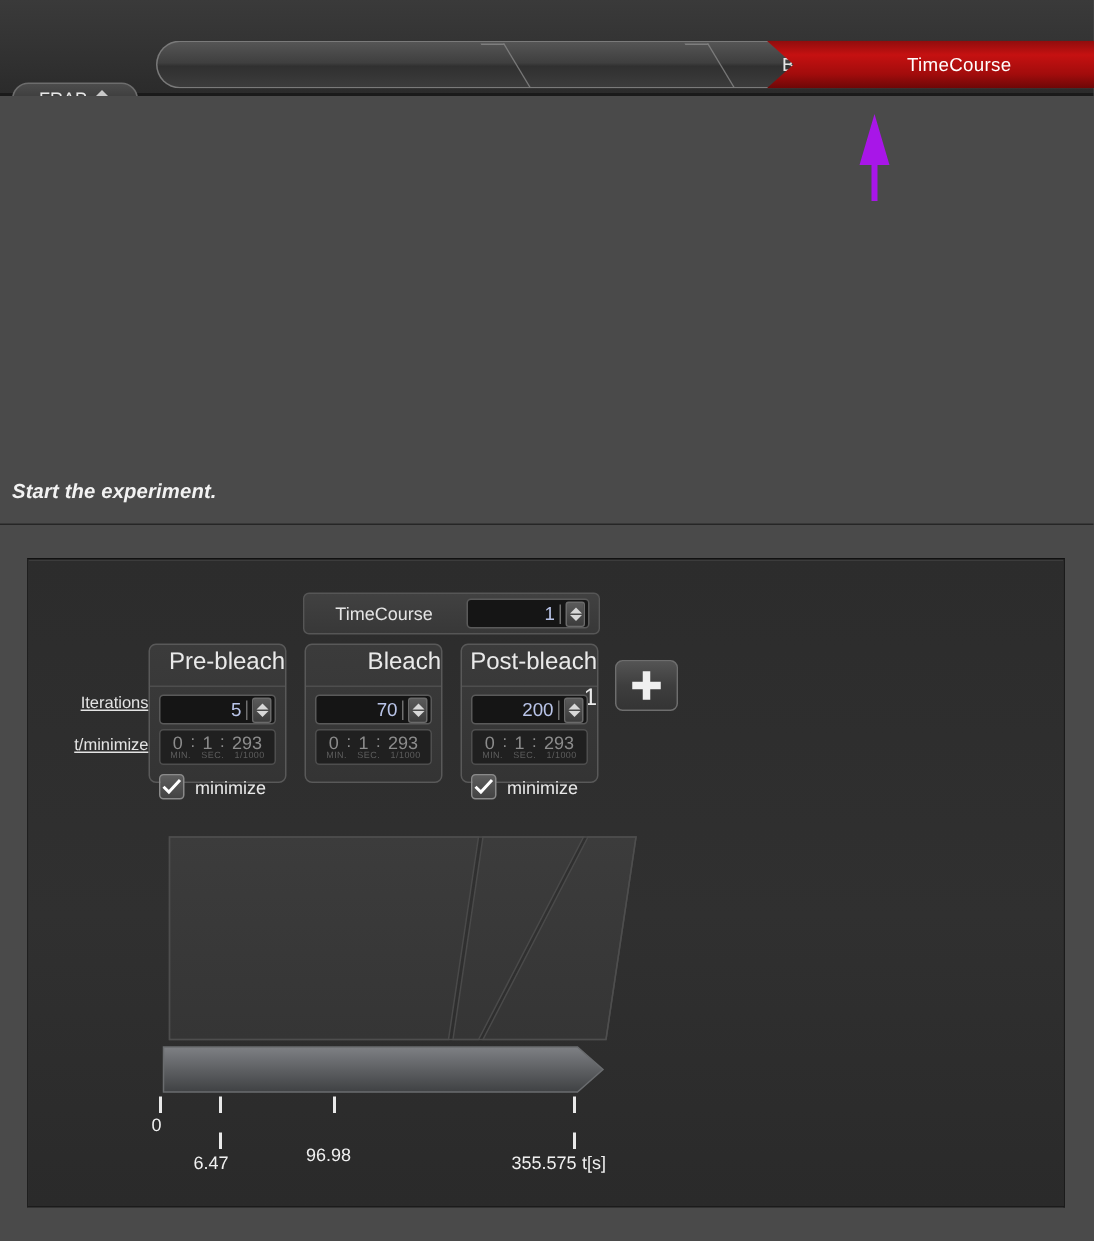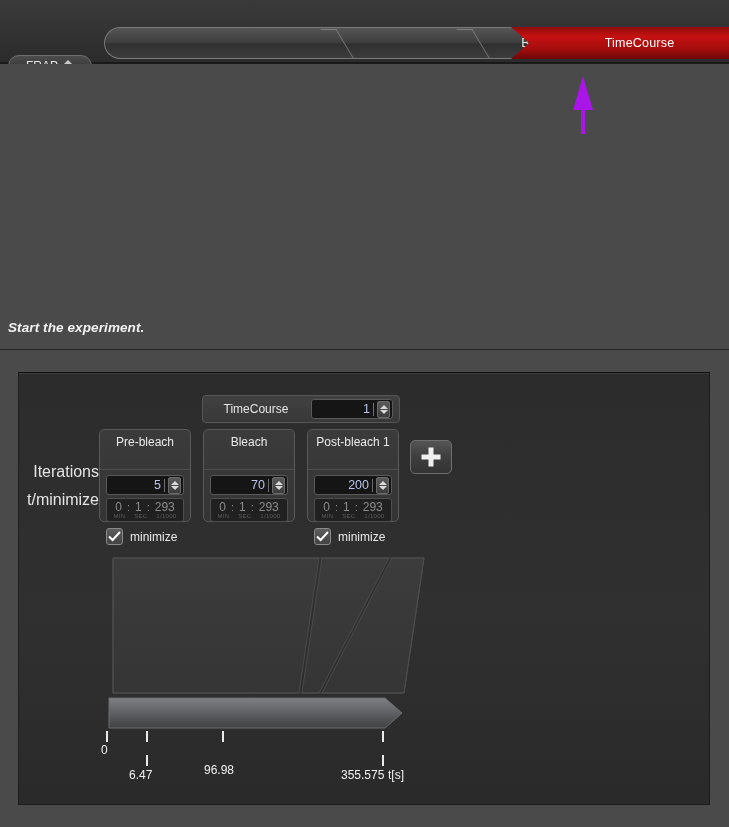--- a/index.html
+++ b/index.html
@@ -99,33 +99,33 @@
   .spin {
     width: 13px; height: 17px; border-radius: 2px;
     border: 1px solid #6a6a6a;
     background: linear-gradient(to bottom, #5a5a5a, #3c3c3c);
     display: flex; flex-direction: column; align-items: center; justify-content: center; gap: 1px;
   }
   .spin .u { width:0;height:0;border-left:4px solid transparent;border-right:4px solid transparent;border-bottom:4px solid #d8d8d8; }
   .spin .d { width:0;height:0;border-left:4px solid transparent;border-right:4px solid transparent;border-top:4px solid #d8d8d8; }
 
   
-  .rowlabel { position: absolute; color: #e4e4e4; font-size: 16px; text-align: right; width: 80px; }
+  .rowlabel { position: absolute; color: #e4e4e4; font-size: 11px; text-align: right; width: 80px; text-decoration: underline; }
   #lbl-iter { left: 0px; top: 90px; }
   #lbl-titer { left: 0px; top: 118px; }
 
   
   .col {
     position: absolute; top: 56px; width: 92px; height: 93px;
     border: 1px solid #595959; border-radius: 5px;
     background: linear-gradient(to bottom, #3b3b3b 0%, #343434 100%);
   }
   .col .hdr {
-    height: 40px; line-height: 24px; text-align: center;
-    color: #eaeaea; font-size: 12px;
+    height: 28px; line-height: 24px; text-align: right;
+    color: #eaeaea; font-size: 16px;
     border-bottom: 1px solid #4e4e4e;
   }
   .col .body { padding: 5px 6px 0 6px; display: flex; flex-direction: column; gap: 3px; }
 
   .timebox {
     height: 24px; border: 1px solid #4e4e4e; border-radius: 3px;
     background: #202020; position: relative;
   }
   .timebox .tvals {
     display: flex; align-items: center; justify-content: center; gap: 5px;

